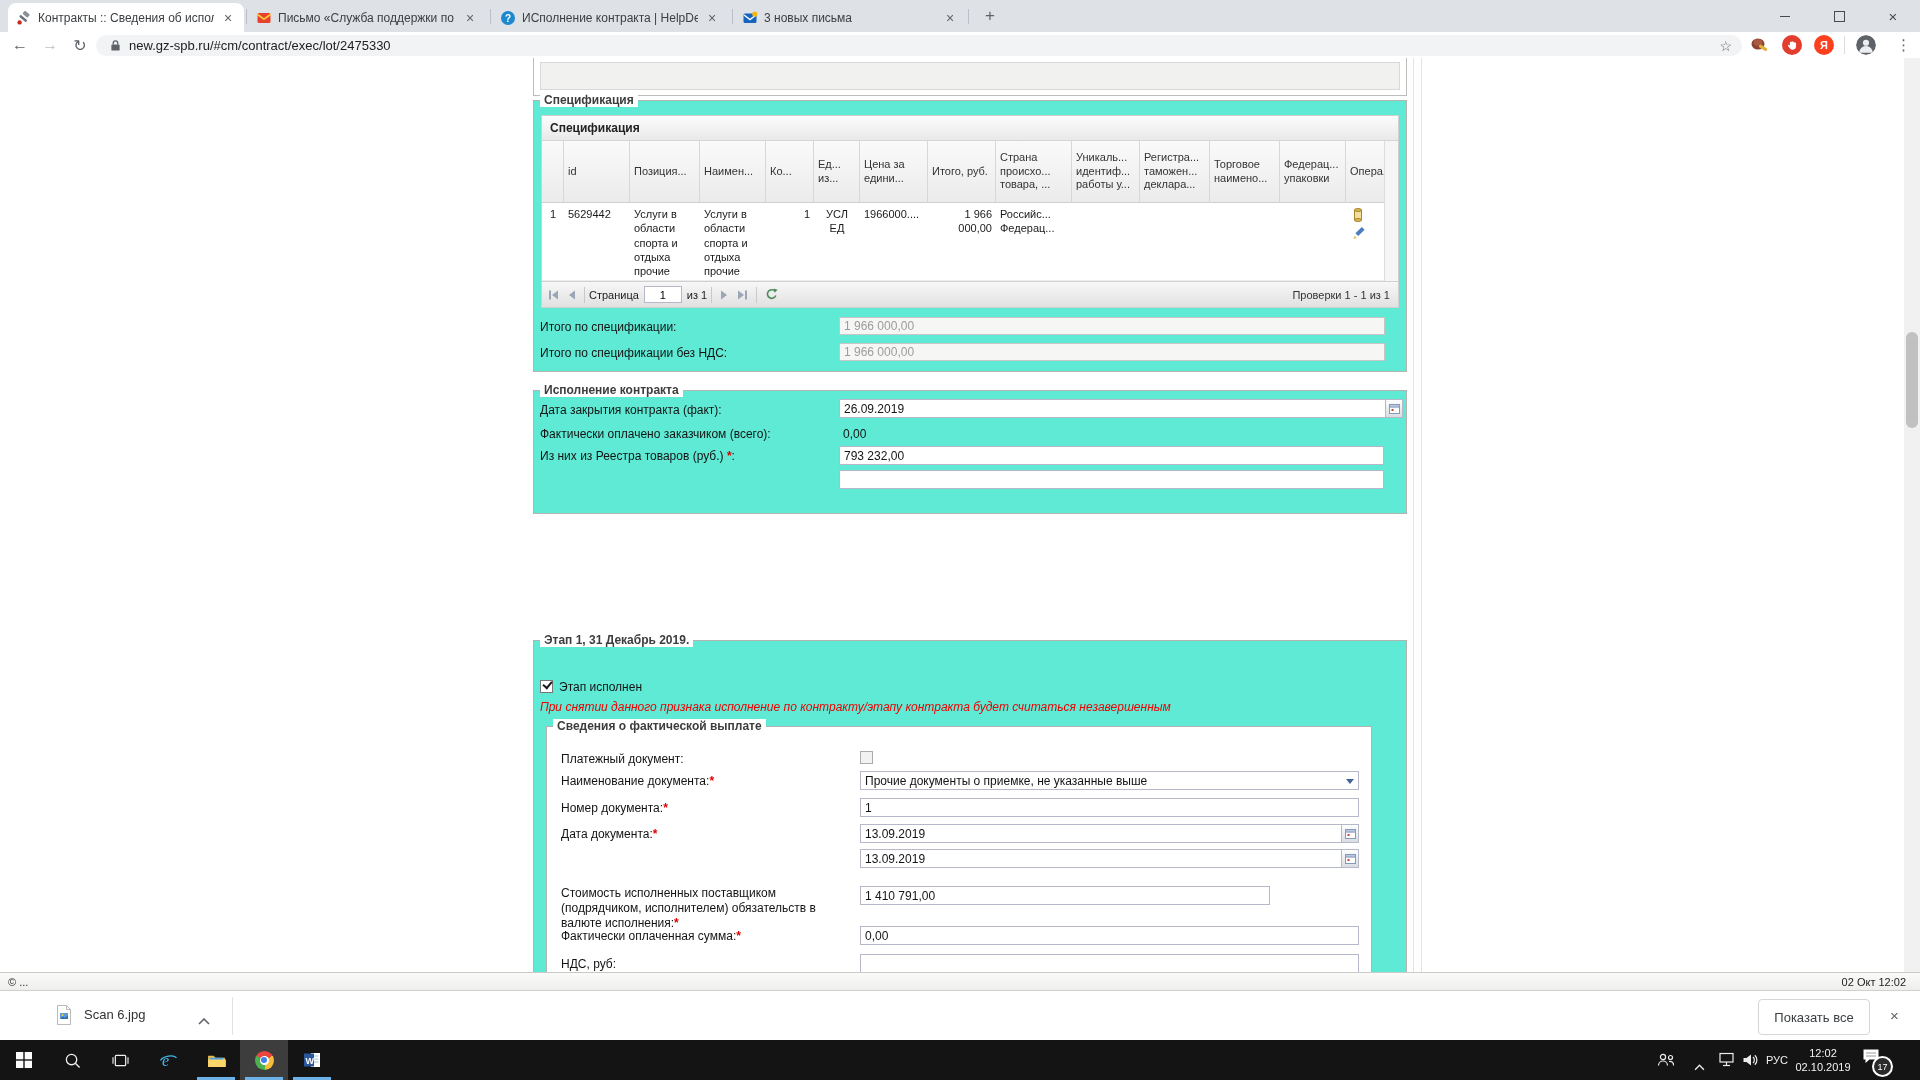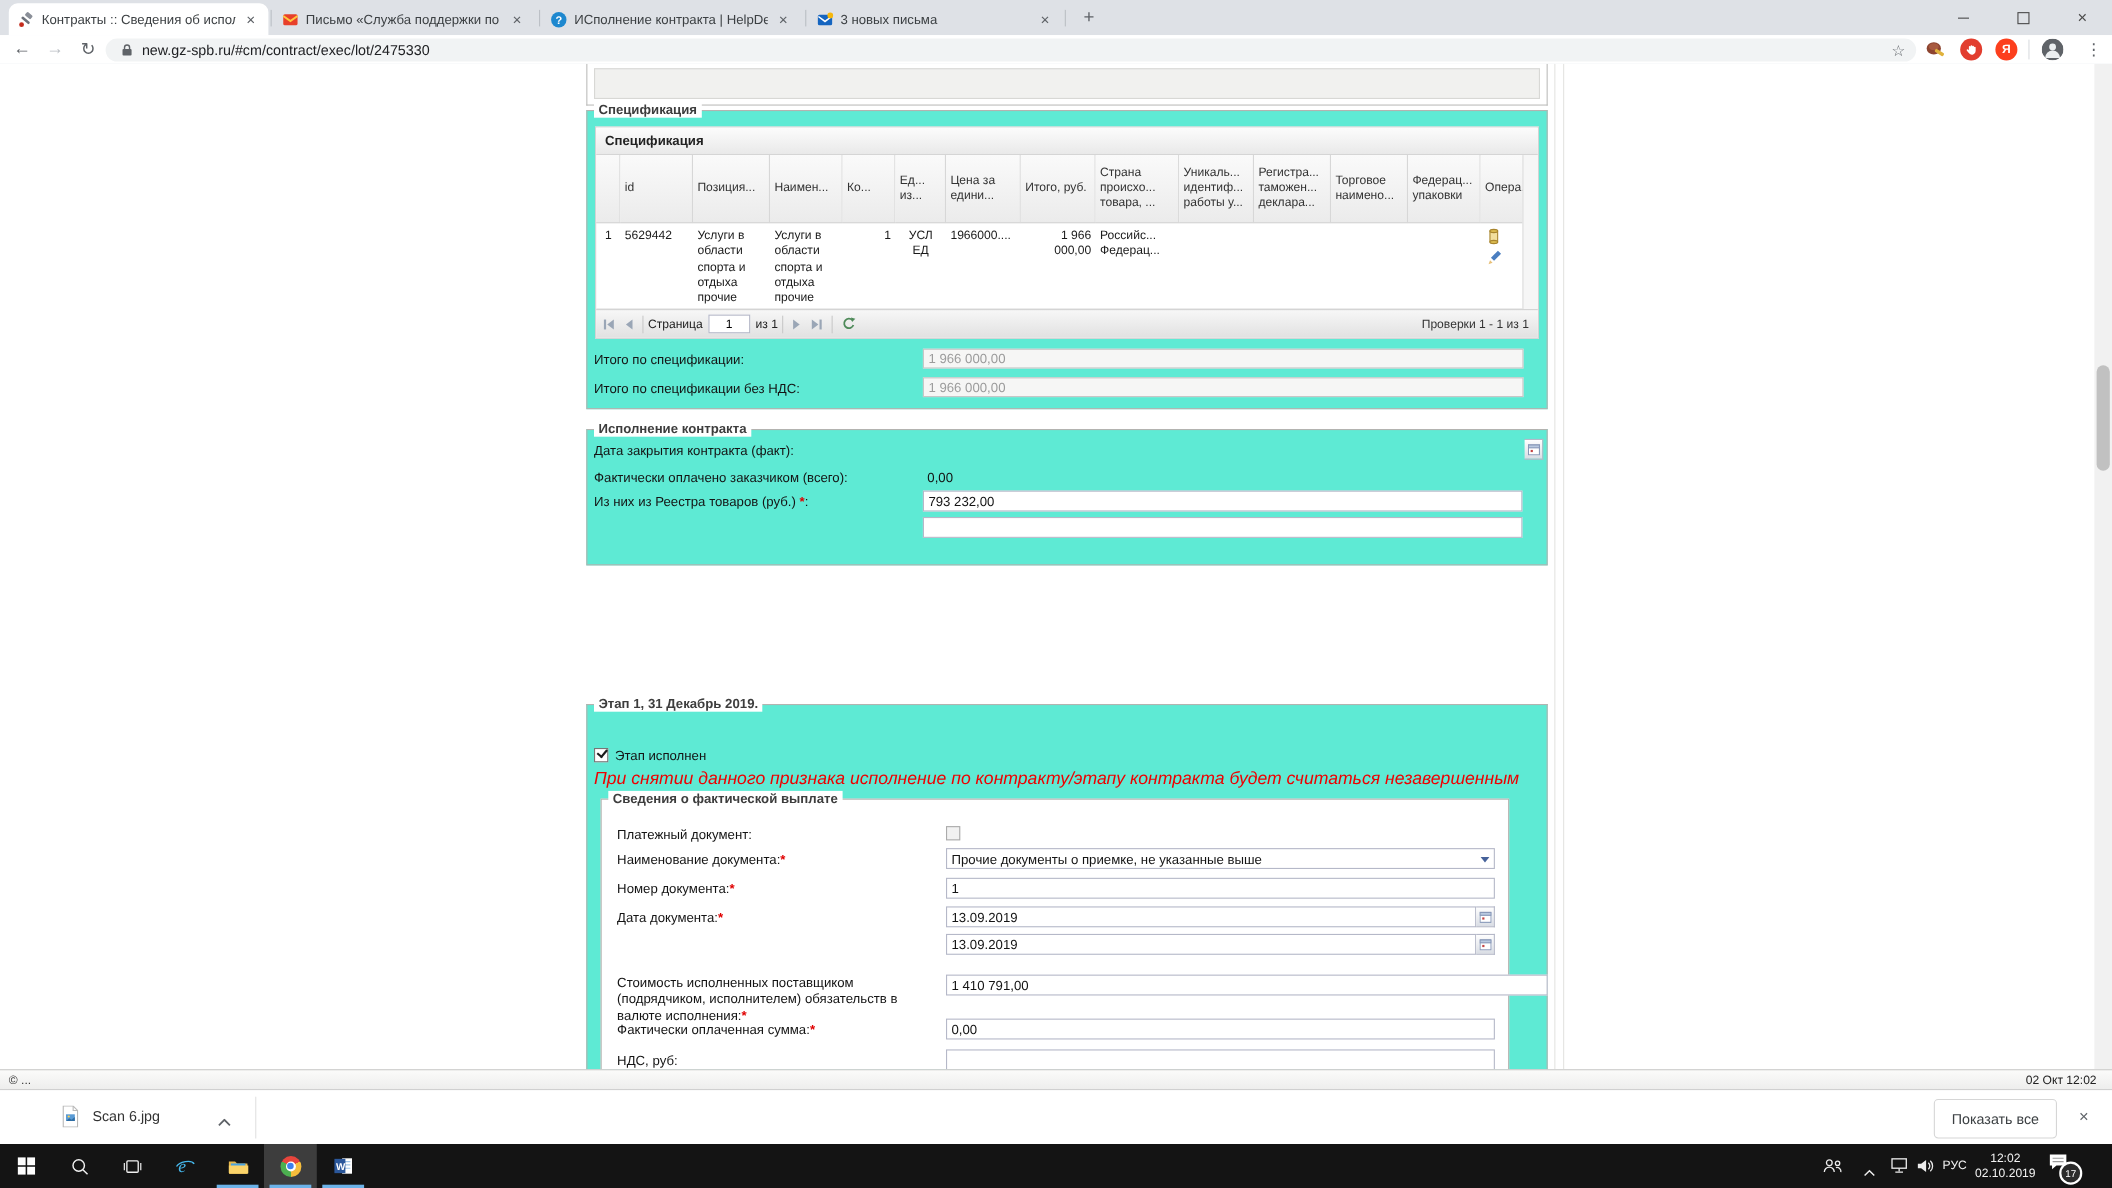--- a/index.html
+++ b/index.html
@@ -44,21 +44,21 @@
   .tf{position:absolute;height:19px;border:1px solid #b5b8c8;background:#fff;color:#141414;
       font-family:"Liberation Sans",sans-serif;font-size:12px;padding:0 4px;box-sizing:border-box;outline:none}
   .tf.dis{background:#f6f6f5;color:#9c9c9c;border-color:#c6c6c6;height:18px}
   .trigbtn{position:absolute;width:17px;height:19px;box-sizing:border-box;border:1px solid #b5b8c8;border-left:none;
       background:linear-gradient(#fefefe,#d9dde4);display:flex;align-items:center;justify-content:center}
   .sel{position:absolute;height:19px;border:1px solid #b5b8c8;background:#fff;box-sizing:border-box;font-size:12px;color:#141414;display:flex;align-items:center;padding-left:4px}
   .sel .varr{position:absolute;right:4px;top:7px;width:0;height:0;border-left:4px solid transparent;border-right:4px solid transparent;border-top:5px solid #46629a}
   .cb{position:absolute;width:13px;height:13px;box-sizing:border-box;border:1px solid #767676;background:#fff}
   .cb.checked::after{content:"";position:absolute;left:2px;top:0px;width:7px;height:4px;border-left:2px solid #1c1c1c;border-bottom:2px solid #1c1c1c;transform:rotate(-50deg)}
   .cb.dis{background:#f2f2f2;border-color:#ababab}
-  .warn{position:absolute;font-size:16px;color:#ee0000;font-style:italic;white-space:nowrap}
+  .warn{position:absolute;font-size:12px;color:#ee0000;font-style:italic;white-space:nowrap}
   .btn{position:absolute;box-sizing:border-box;border:1px solid #aeb2b8;border-radius:3px;background:linear-gradient(#fdfdfd,#e4e6e8);
        font-size:12px;color:#222;display:flex;align-items:center;justify-content:center}
   
   .gridpanel{position:absolute;border:1px solid #cfcfcf;box-sizing:border-box;background:#fff}
   .gtitle{height:25px;background:linear-gradient(#fcfcfc,#e9e9e9);border-bottom:1px solid #d5d5d5;
           font-size:12px;font-weight:bold;color:#222;line-height:25px;padding-left:8px;box-sizing:border-box}
   .ghead{display:flex;height:62px}
   .gh{box-sizing:border-box;border-right:1px solid #d7d7d7;border-bottom:1px solid #cfcfcf;
       background:linear-gradient(#fafafa,#ebebeb);font-size:11px;color:#333;padding:2px 4px;
       display:flex;align-items:center;line-height:1.25;overflow:hidden}
@@ -295,20 +295,21 @@
     </div>
     <span class="lbl" style="left:6px;top:219px">Итого по спецификации:</span>
     <input class="tf dis" style="left: 305px; top: 216px; width: 546px;" readonly="" value="1 966 000,00">
     <span class="lbl" style="left:6px;top:245px">Итого по спецификации без НДС:</span>
     <input class="tf dis" style="left: 305px; top: 242px; width: 546px;" readonly="" value="1 966 000,00">
   </div>
 
   <div class="fs" style="left:533px;top:332px;width:874px;height:124px">
     <span class="lg">Исполнение контракта</span>
     <span class="lbl" style="left:6px;top:12px">Дата закрытия контракта (факт):</span>
+    <input class="tf" style="left: 305px; top: 8px; width: 547px;" readonly="" value="26.09.2019">
     <span class="trigbtn" style="left:852px;top:8px">
       <svg width="11" height="11" viewBox="0 0 11 11">
           <rect x="0.5" y="1.5" width="10" height="9" fill="#fff" stroke="#8898b8"></rect>
           <rect x="0.5" y="1.5" width="10" height="2.6" fill="#b9c9e0" stroke="#8898b8"></rect>
           <rect x="2.5" y="6" width="2" height="2" fill="#c44444"></rect>
         </svg>
     </span>
     <span class="lbl" style="left:6px;top:36px">Фактически оплачено заказчиком (всего):</span>
     <span class="lbl" style="left:309px;top:36px">0,00</span>
     <span class="lbl" style="left:6px;top:58px"><span>Из них из Реестра товаров (руб.) </span><span class="req">*</span><span>:</span></span>
@@ -351,21 +352,21 @@
       <input class="tf" style="left: 313px; top: 122px; width: 482px;" readonly="" value="13.09.2019">
       <span class="trigbtn" style="left:795px;top:122px">
         <svg width="11" height="11" viewBox="0 0 11 11">
             <rect x="0.5" y="1.5" width="10" height="9" fill="#fff" stroke="#8898b8"></rect>
             <rect x="0.5" y="1.5" width="10" height="2.6" fill="#b9c9e0" stroke="#8898b8"></rect>
             <rect x="2.5" y="6" width="2" height="2" fill="#c44444"></rect>
           </svg>
       </span>
 
       <span class="lbl" style="left:14px;top:159px;width:296px"><span>Стоимость исполненных поставщиком (подрядчиком, исполнителем) обязательств в валюте исполнения:</span><span class="req">*</span></span>
-      <input class="tf" style="left: 313px; top: 159px; width: 547px;" readonly="" value="1 410 791,00">
+      <input class="tf" style="left: 313px; top: 159px; width: 410px;" readonly="" value="1 410 791,00">
 
       <span class="lbl" style="left:14px;top:202px"><span>Фактически оплаченная сумма:</span><span class="req">*</span></span>
       <input class="tf" style="left: 313px; top: 199px; width: 499px;" readonly="" value="0,00">
 
       <span class="lbl" style="left:14px;top:230px">НДС, руб:</span>
       <input class="tf" style="left: 313px; top: 227px; width: 499px;" readonly="">
     </div>
   </div>
 </div>
 

